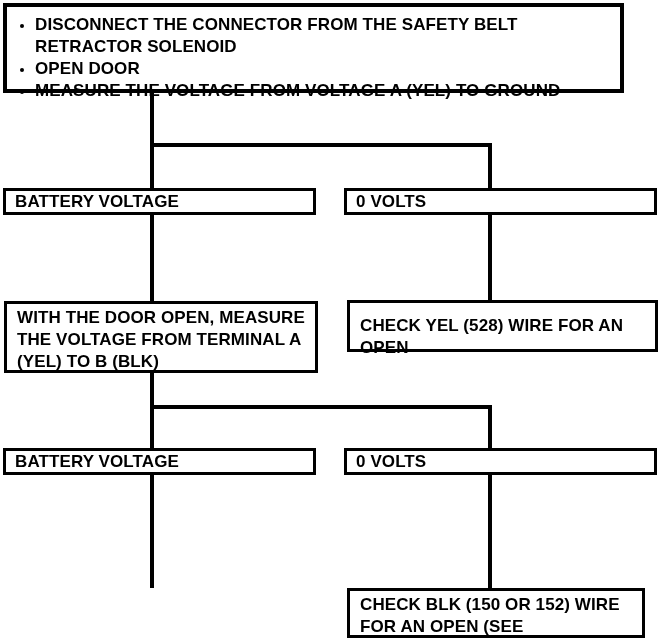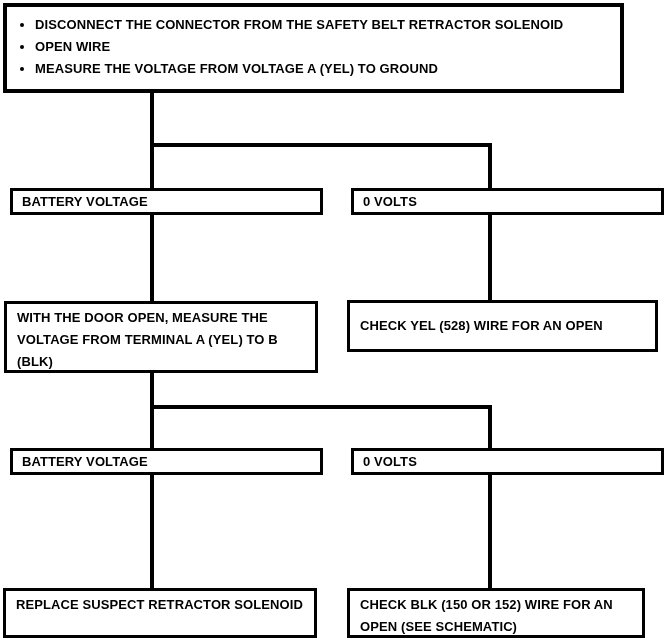--- a/index.html
+++ b/index.html
@@ -26,33 +26,32 @@
   .line.v { width: 4px; }
   .line.h { height: 4px; }
 
   
   .fbox {
     position: absolute;
     box-sizing: border-box;
     background: #ffffff;
     border: 3px solid #000000;
     z-index: 1;
-    font-size: 13px;
+    font-size: 17px;
     letter-spacing: 0.1px;
     line-height: 22px;
   }
   .fbox.start {
     border-width: 4px;
     padding: 7px 12px 6px 6px;
   }
   .fbox.result {
     display: flex;
     align-items: center;
     padding: 0 9px;
-    margin-left: 7px;
   }
   .fbox.action {
     padding: 3px 10px;
   }
   .start ul {
     margin: 0;
     padding-left: 22px;
     list-style-type: disc;
   }
   .start li {
@@ -70,21 +69,21 @@
 
   <div class="line v" style="left:150px; top:93px; height:495px;"></div>
   <div class="line h" style="left:150px; top:143px; width:342px;"></div>
   <div class="line v" style="left:488px; top:143px; height:157px;"></div>
   <div class="line h" style="left:150px; top:405px; width:342px;"></div>
   <div class="line v" style="left:488px; top:405px; height:183px;"></div>
 
   <div class="fbox start" style="left:3px; top:3px; width:621px; height:90px;">
     <ul>
       <li>DISCONNECT THE CONNECTOR FROM THE SAFETY BELT RETRACTOR SOLENOID</li>
-      <li>OPEN WIRE</li>
+      <li>OPEN DOOR</li>
       <li>MEASURE THE VOLTAGE FROM VOLTAGE A (YEL) TO GROUND</li>
     </ul>
   </div>
 
   <div class="fbox result" style="left:3px; top:188px; width:313px; height:27px;">
     <span>BATTERY VOLTAGE</span>
   </div>
   <div class="fbox result" style="left:344px; top:188px; width:313px; height:27px;">
     <span>0 VOLTS</span>
   </div>
@@ -96,20 +95,17 @@
     <span>CHECK YEL (528) WIRE FOR AN OPEN</span>
   </div>
 
   <div class="fbox result" style="left:3px; top:448px; width:313px; height:27px;">
     <span>BATTERY VOLTAGE</span>
   </div>
   <div class="fbox result" style="left:344px; top:448px; width:313px; height:27px;">
     <span>0 VOLTS</span>
   </div>
 
-  <div class="fbox action" style="left:3px; top:588px; width:314px; height:50px;">
-    <span>REPLACE SUSPECT RETRACTOR SOLENOID</span>
-  </div>
   <div class="fbox action" style="left:347px; top:588px; width:298px; height:50px;">
     <span>CHECK BLK (150 OR 152) WIRE FOR AN OPEN (SEE SCHEMATIC)</span>
   </div>
 
 </div>
 
 </body></html>

